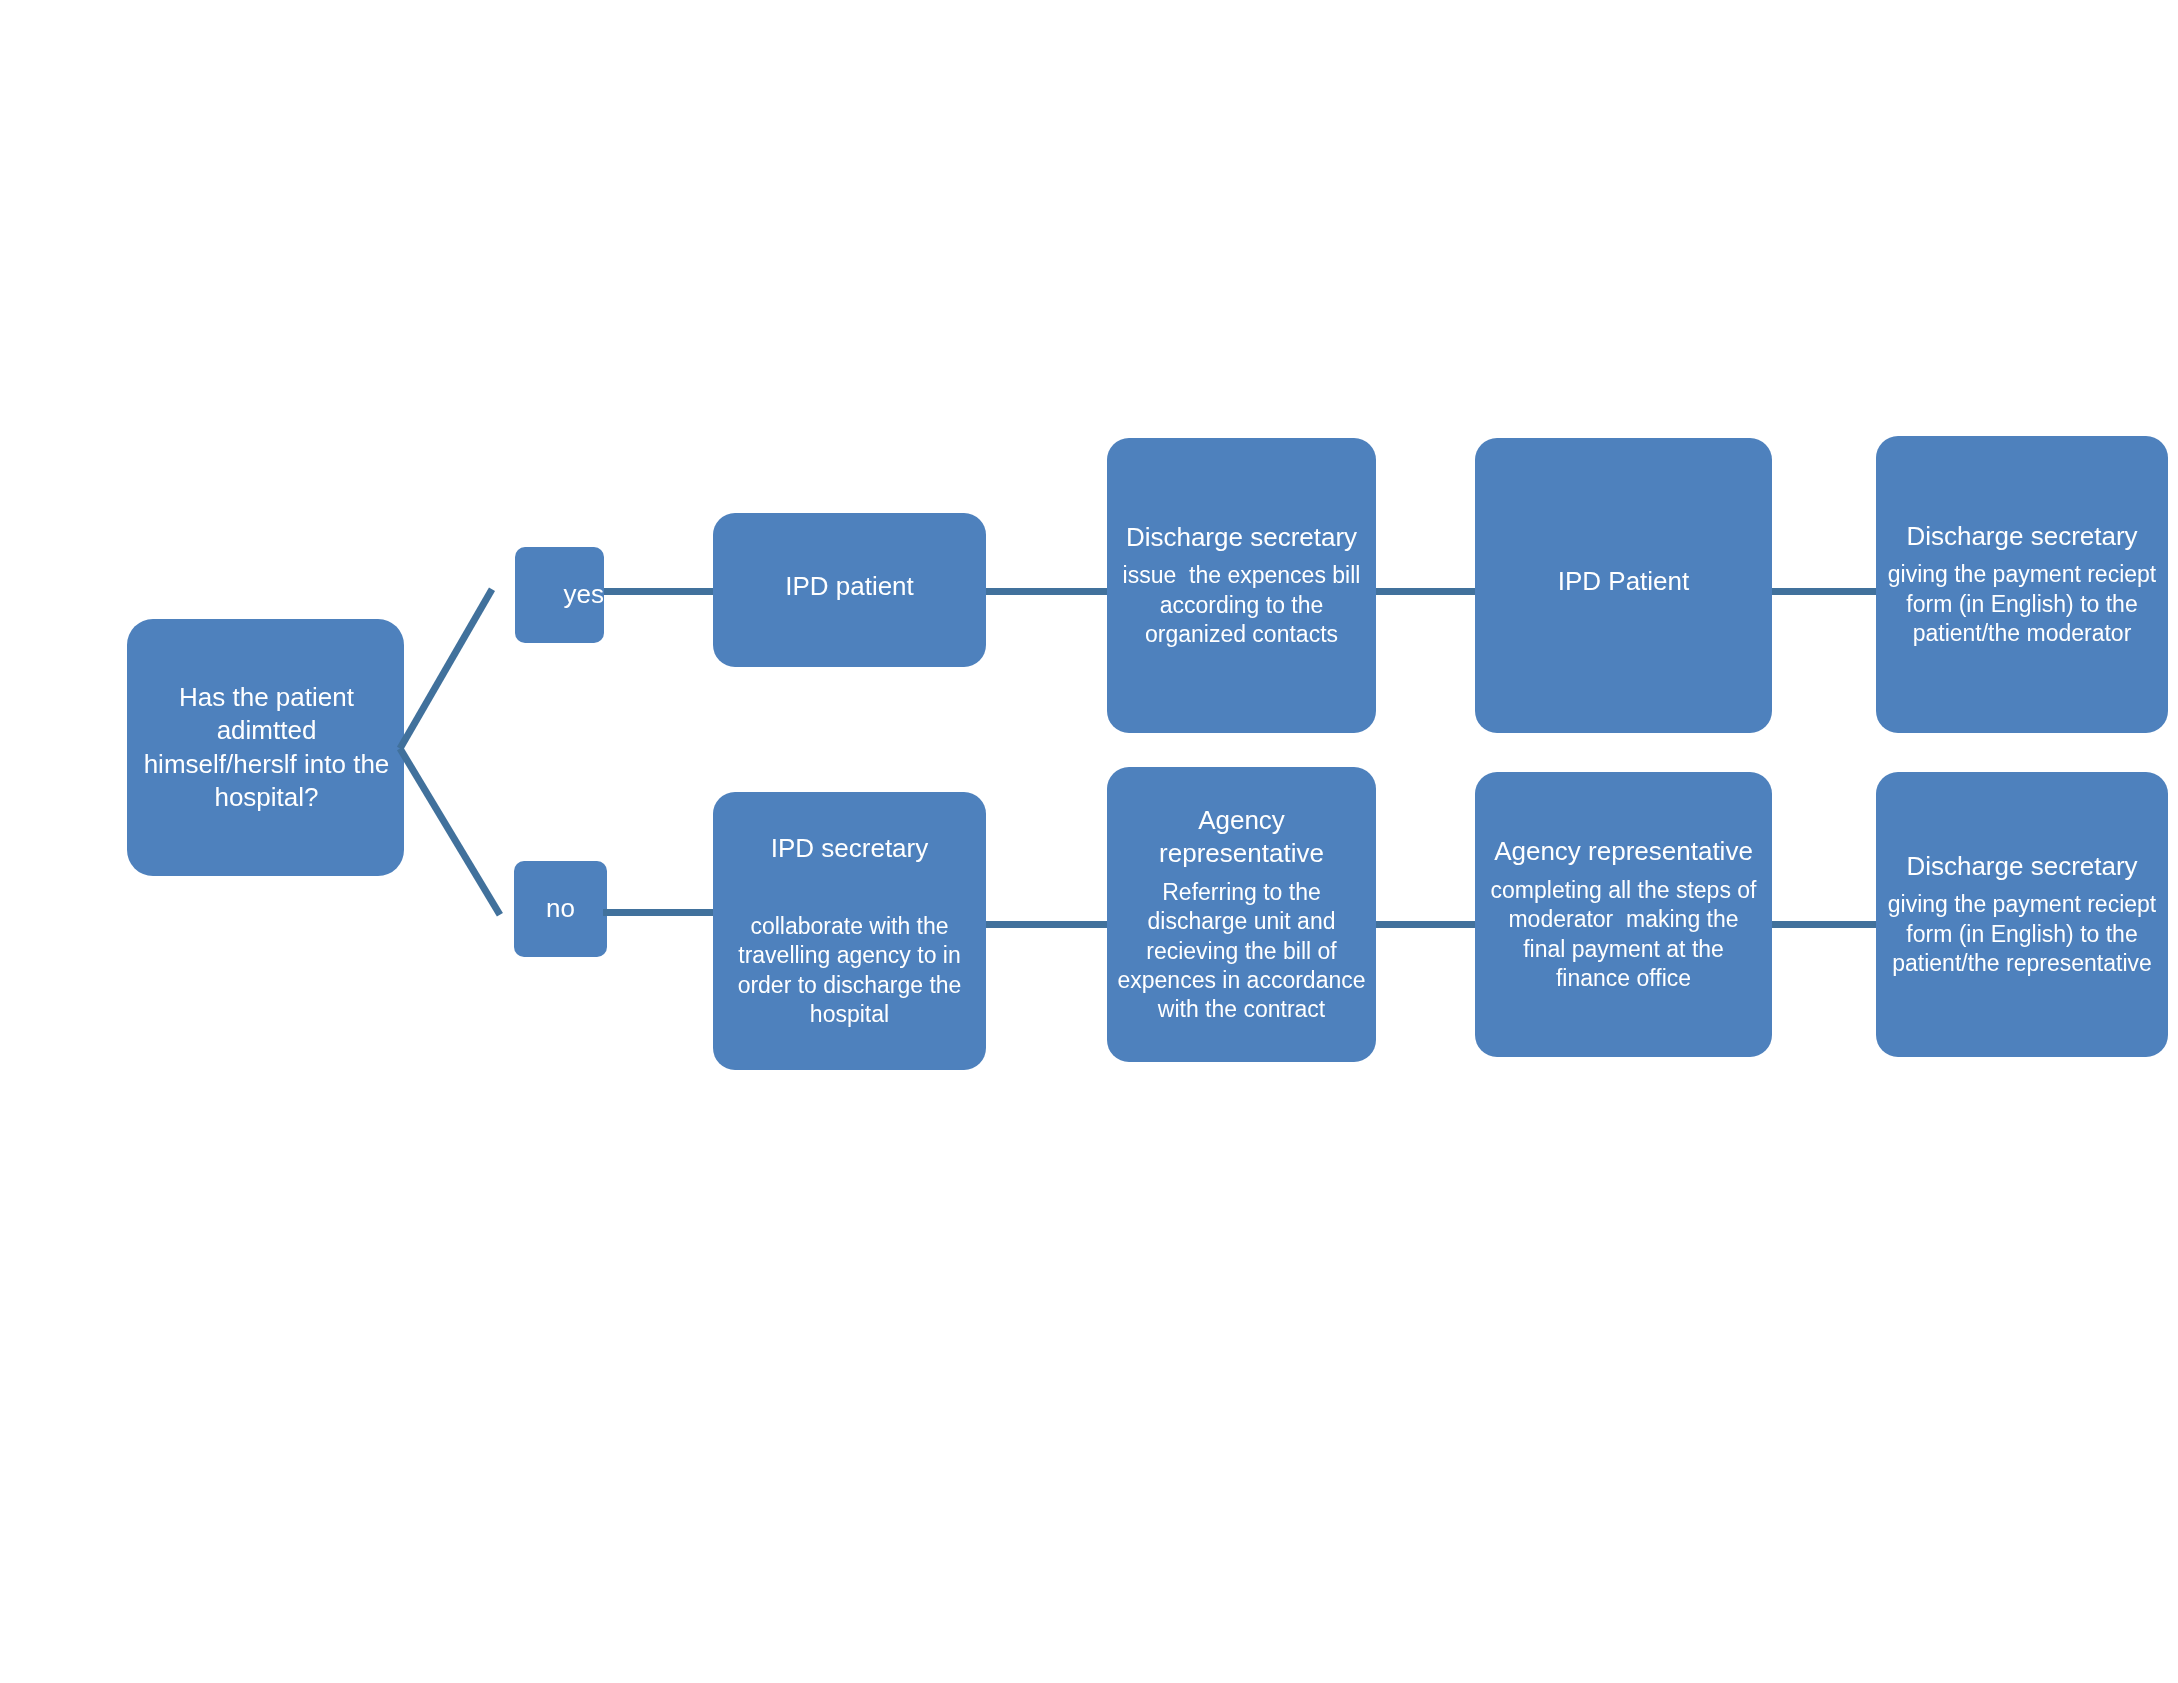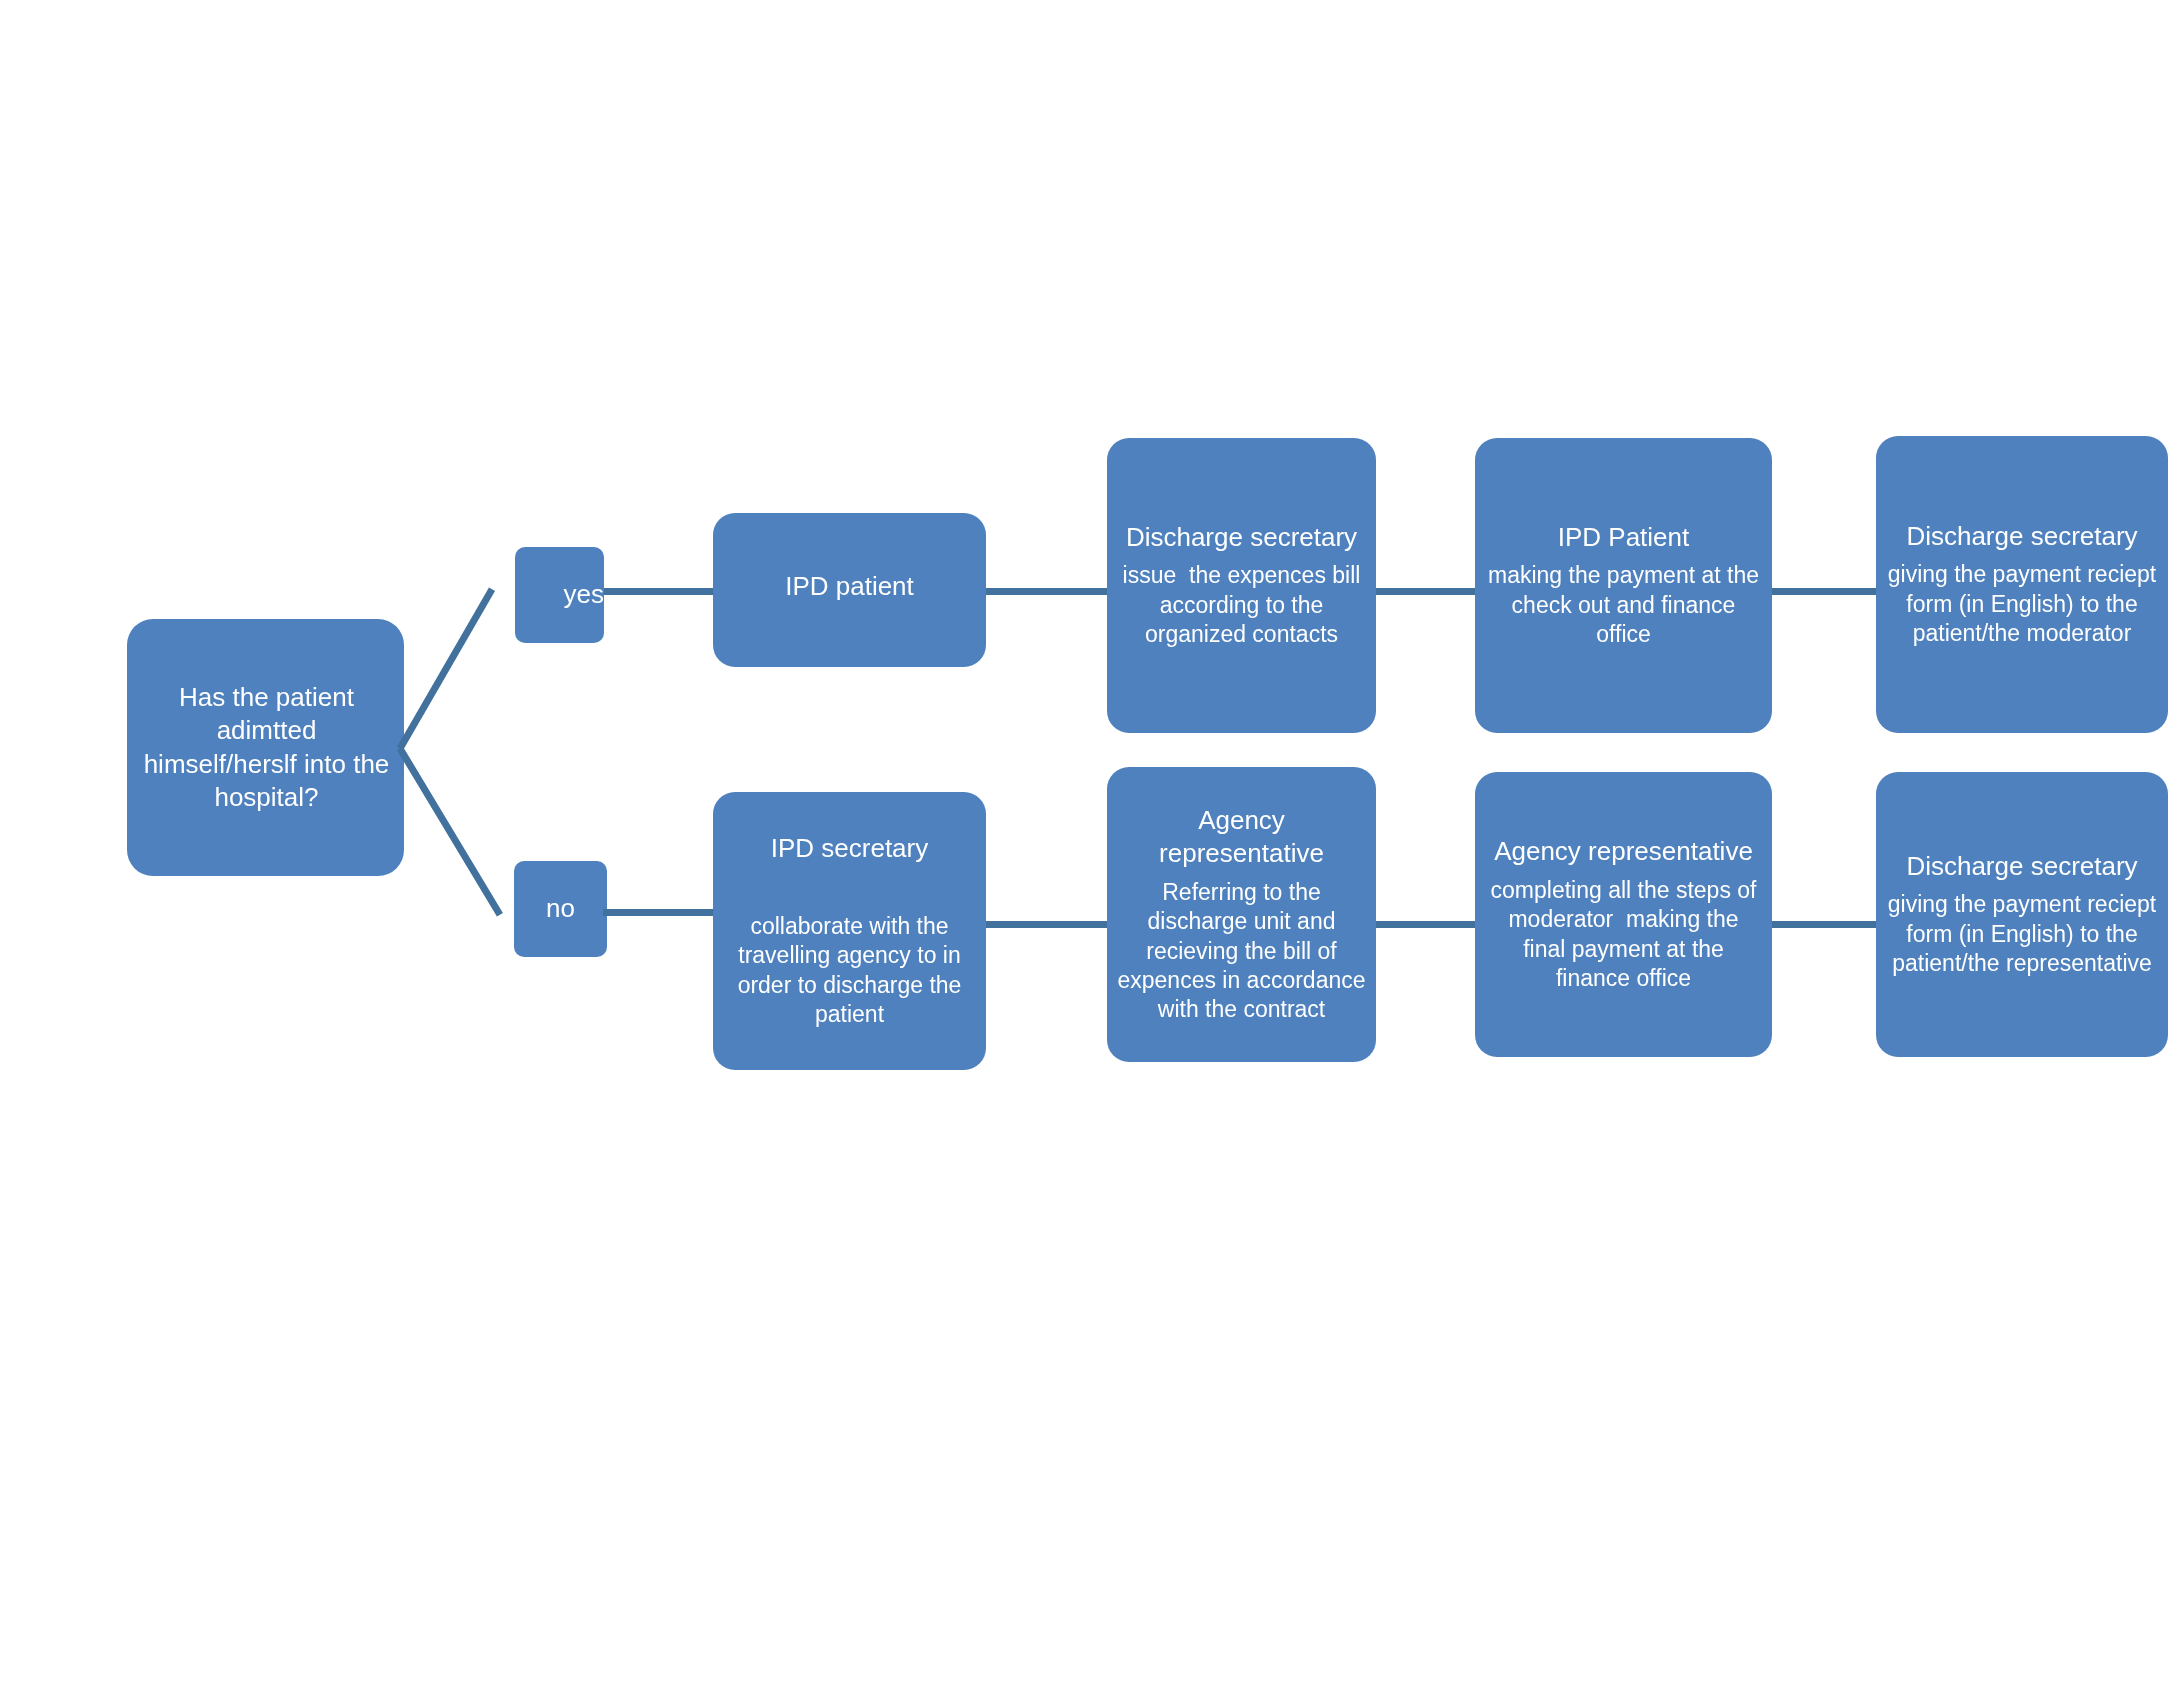--- a/index.html
+++ b/index.html
@@ -105,36 +105,35 @@
     <div class="title">IPD patient</div>
   </div>
 
   <div class="node" style="left:1107px; top:438px; width:269px; height:295px;">
     <div class="title">Discharge secretary</div>
     <div class="body">issue  the expences bill according to the organized contacts</div>
   </div>
 
   <div class="node" style="left:1475px; top:438px; width:297px; height:295px;">
     <div class="title">IPD Patient</div>
-    <div class="body">making the payment at the check out and finance office</div>
   </div>
 
   <div class="node" style="left:1876px; top:436px; width:292px; height:297px;">
     <div class="title">Discharge secretary</div>
     <div class="body">giving the payment reciept form (in English) to the patient/the moderator</div>
   </div>
 
   <div class="conn h" style="left:603px; top:909px; width:110px;"></div>
   <div class="conn h" style="left:986px; top:921px; width:121px;"></div>
   <div class="conn h" style="left:1376px; top:921px; width:99px;"></div>
   <div class="conn h" style="left:1772px; top:921px; width:104px;"></div>
 
   <div class="node" style="left:713px; top:792px; width:273px; height:278px;gap:39px;">
     <div class="title">IPD secretary</div>
-    <div class="body">collaborate with the travelling agency to in order to discharge the patient</div>
+    <div class="body">collaborate with the travelling agency to in order to discharge the hospital</div>
   </div>
 
   <div class="node" style="left:1107px; top:767px; width:269px; height:295px;">
     <div class="title">Agency representative</div>
     <div class="body">Referring to the discharge unit and recieving the bill of expences in accordance with the contract</div>
   </div>
 
   <div class="node" style="left:1475px; top:772px; width:297px; height:285px;">
     <div class="title">Agency representative</div>
     <div class="body">completing all the steps of moderator  making the final payment at the finance office</div>

